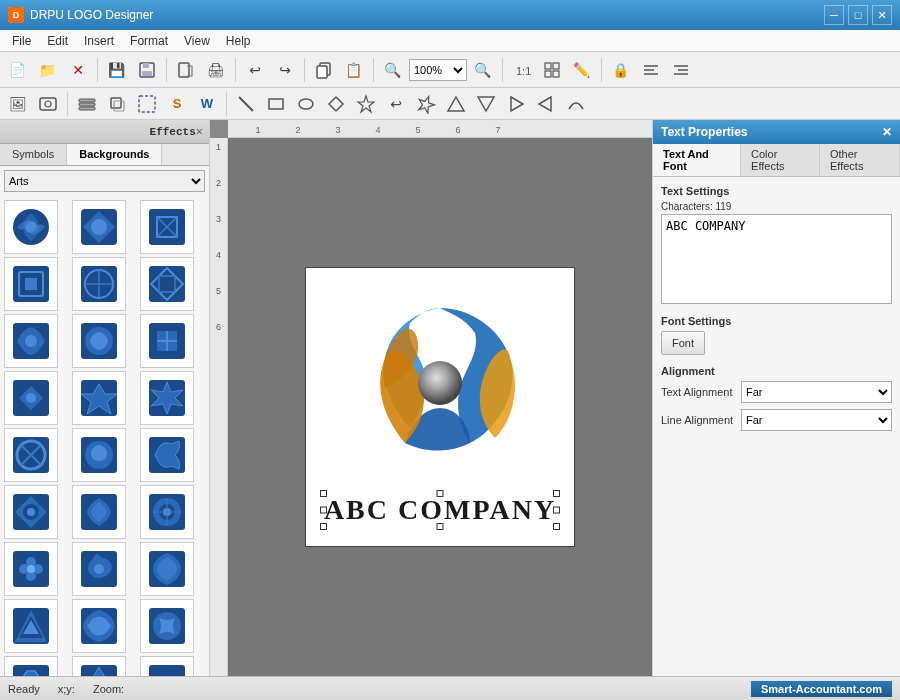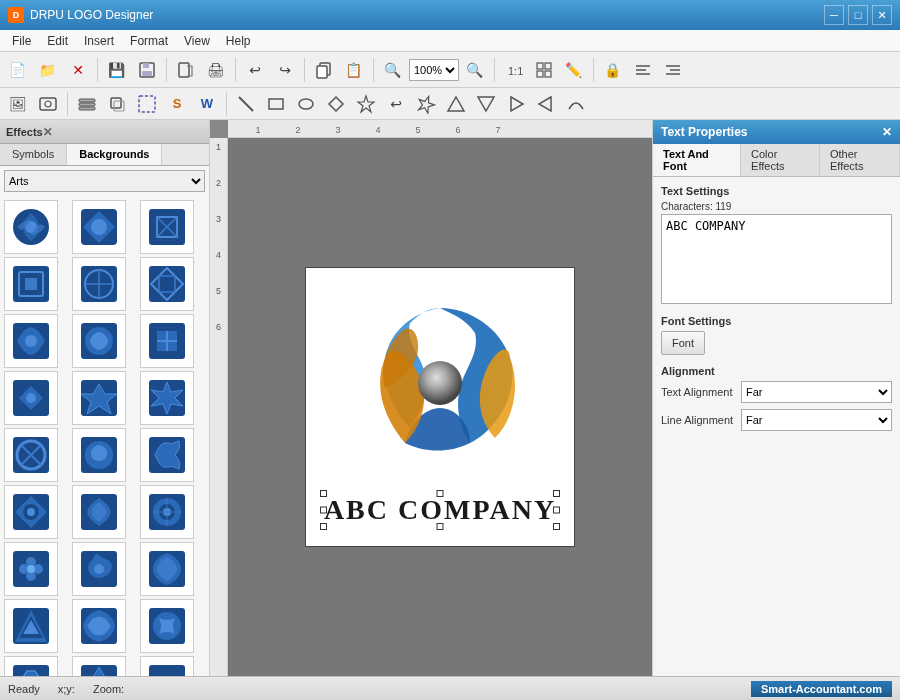--- a/index.html
+++ b/index.html
@@ -81,22 +81,23 @@
       border-right: 1px solid #ccc;
       display: flex;
       flex-direction: column;
     }
     #effects-header {
       background: linear-gradient(to bottom, #ddd, #c8c8c8);
       border-bottom: 1px solid #aaa;
       height: 24px;
       display: flex;
       align-items: center;
-      justify-content: flex-start;
+      justify-content: flex-end;
       padding: 0 6px;
+      font-family: Liberation Mono, monospace;
     }
     #effects-header span { font-size: 11px; color: #333; font-weight: 600; }
     #effects-header .close-x { cursor: pointer; font-size: 12px; color: #666; }
     #effects-tabs { display: flex; border-bottom: 1px solid #aaa; background: #e8e8e8; }
     .effects-tab {
       padding: 4px 12px;
       font-size: 11px;
       cursor: pointer;
       border-right: 1px solid #ccc;
       background: #e0e0e0;
@@ -388,21 +389,21 @@
   <button class="tb-btn" title="Copy">
     <svg width="18" height="18" viewBox="0 0 18 18">
         <rect x="5" y="2" width="10" height="12" rx="1" fill="none" stroke="#555" stroke-width="1.5"></rect>
         <rect x="2" y="5" width="10" height="12" rx="1" fill="white" stroke="#555" stroke-width="1.5"></rect>
       </svg>
   </button>
   <button class="tb-btn" title="Paste">📋</button>
   <div class="tb-separator"></div>
   <button class="tb-btn" title="Zoom In">🔍</button>
   <div class="tb-zoom">
-    <select style="width:50px; height:22px; font-size:11px;">
+    <select style="width:58px; height:22px; font-size:11px;">
       <option>100%</option>
       <option>50%</option>
       <option>75%</option>
       <option>125%</option>
       <option>150%</option>
     </select>
   </div>
   <button class="tb-btn" title="Zoom Out">🔍</button>
   <div class="tb-separator"></div>
   <button class="tb-btn" title="Fit">

